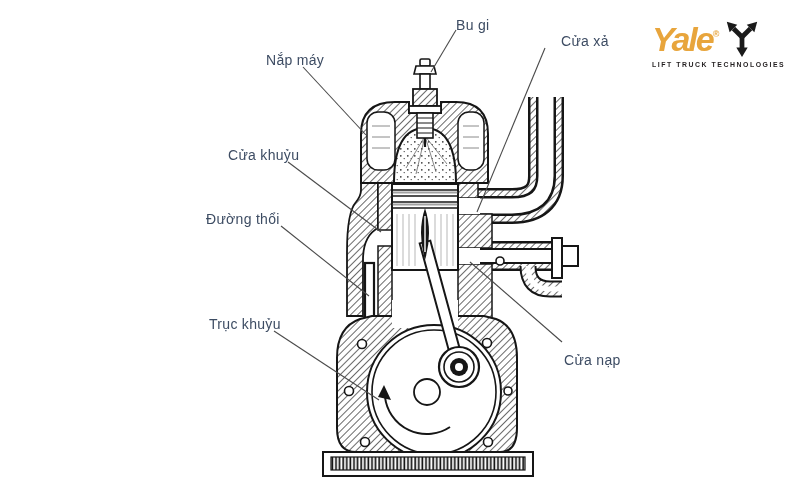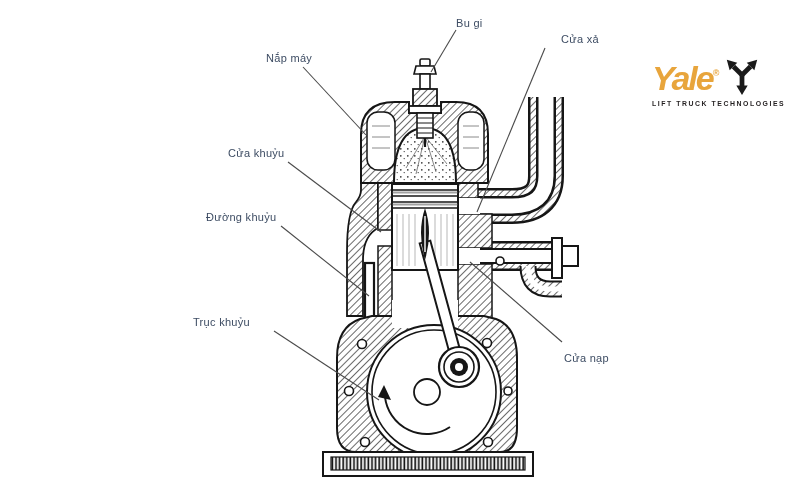--- a/index.html
+++ b/index.html
@@ -1,21 +1,21 @@
 <!DOCTYPE html>
 <html><head>
 <meta charset="utf-8">
 <style>
   html,body{margin:0;padding:0;background:#fff;}
   #stage{position:relative;width:800px;height:500px;background:#fff;overflow:hidden;
          font-family:"Liberation Sans","DejaVu Sans",sans-serif;}
   #engine-svg{position:absolute;left:0;top:0;}
-  .lbl{position:absolute;font-size:11px;color:#3d4c63;white-space:nowrap;letter-spacing:.3px;}
+  .lbl{position:absolute;font-size:14px;color:#3d4c63;white-space:nowrap;letter-spacing:.3px;}
   .logo{position:absolute;left:652px;top:14px;width:142px;}
-  .logo-row{display:flex;align-items:flex-start;margin-top:39px;}
+  .logo-row{display:flex;align-items:center;}
   .brand{font-size:34px;font-weight:bold;font-style:italic;color:#E8A53C;
          letter-spacing:-2px;line-height:40px;}
   .reg{font-size:9px;font-weight:bold;font-style:normal;color:#E8A53C;vertical-align:14px;letter-spacing:0;}
   .logo-mark{margin-left:4px;margin-top:3px;}
   .tagline{font-size:6.9px;font-weight:bold;color:#231f20;letter-spacing:1.55px;margin-top:2px;white-space:nowrap;}
 </style>
 </head>
 <body>
 
 <div id="stage">
@@ -175,22 +175,22 @@
       <line x1="281" y1="226" x2="369" y2="296"></line>
       <line x1="274" y1="331" x2="379" y2="400"></line>
       <line x1="562" y1="342" x2="470" y2="262"></line>
     </g>
   </svg>
 
   <div class="lbl" style="left:456px;top:17px">Bu gi</div>
   <div class="lbl" style="left:561px;top:33px">Cửa xả</div>
   <div class="lbl" style="left:266px;top:52px">Nắp máy</div>
   <div class="lbl" style="left:228px;top:147px">Cửa khuỷu</div>
-  <div class="lbl" style="left:206px;top:211px">Đường khuỷu</div>
-  <div class="lbl" style="left:193px;top:316px">Trục khuỷu</div>
+  <div class="lbl" style="left:206px;top:211px">Đường thổi</div>
+  <div class="lbl" style="left:209px;top:316px">Trục khuỷu</div>
   <div class="lbl" style="left:564px;top:352px">Cửa nạp</div>
 
   <div class="logo">
     <div class="logo-row">
       <div class="brand"><span>Yale</span><sup class="reg">®</sup>
       </div>
       <svg class="logo-mark" width="38" height="40" viewBox="0 0 40 42">
         <g stroke="#1a1a1a" stroke-width="5" fill="none">
           <line x1="20" y1="20" x2="11" y2="11"></line>
           <line x1="20" y1="20" x2="29" y2="11"></line>

